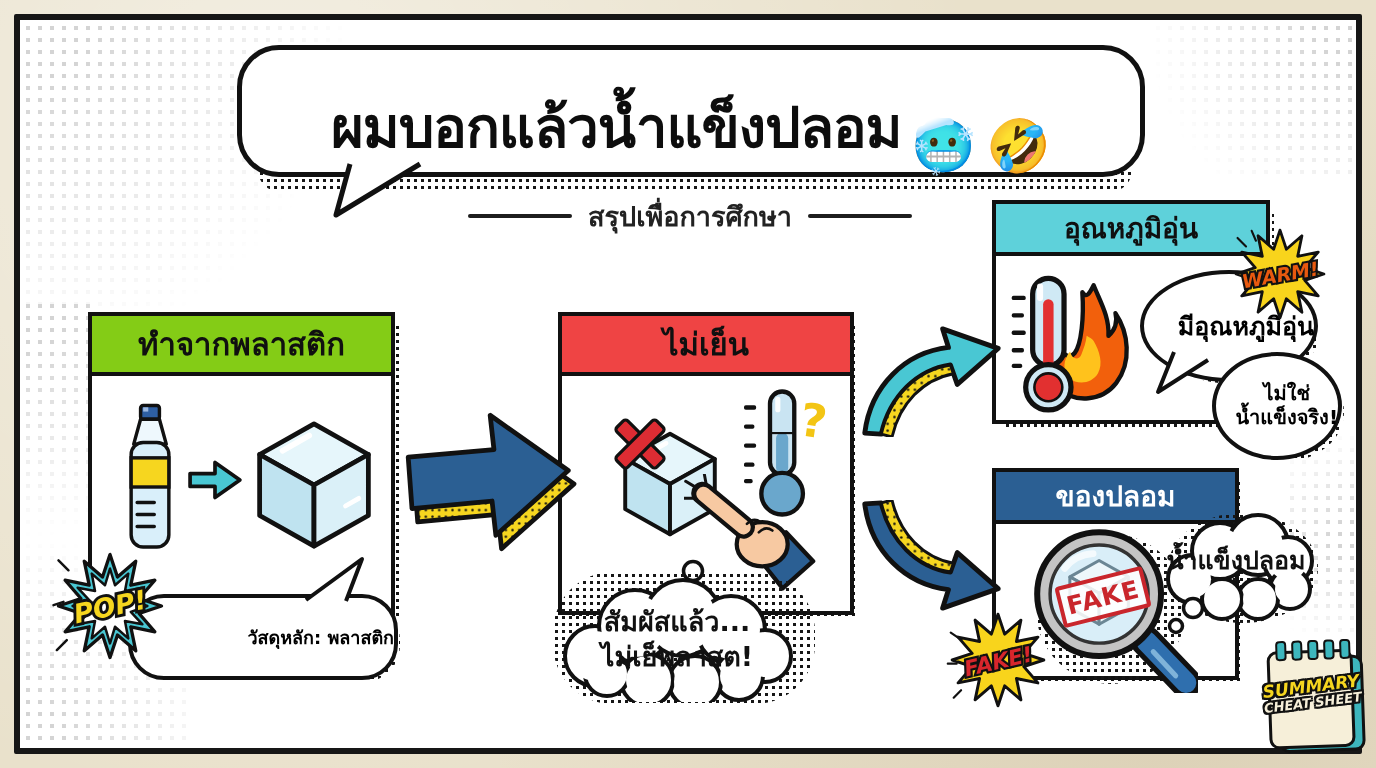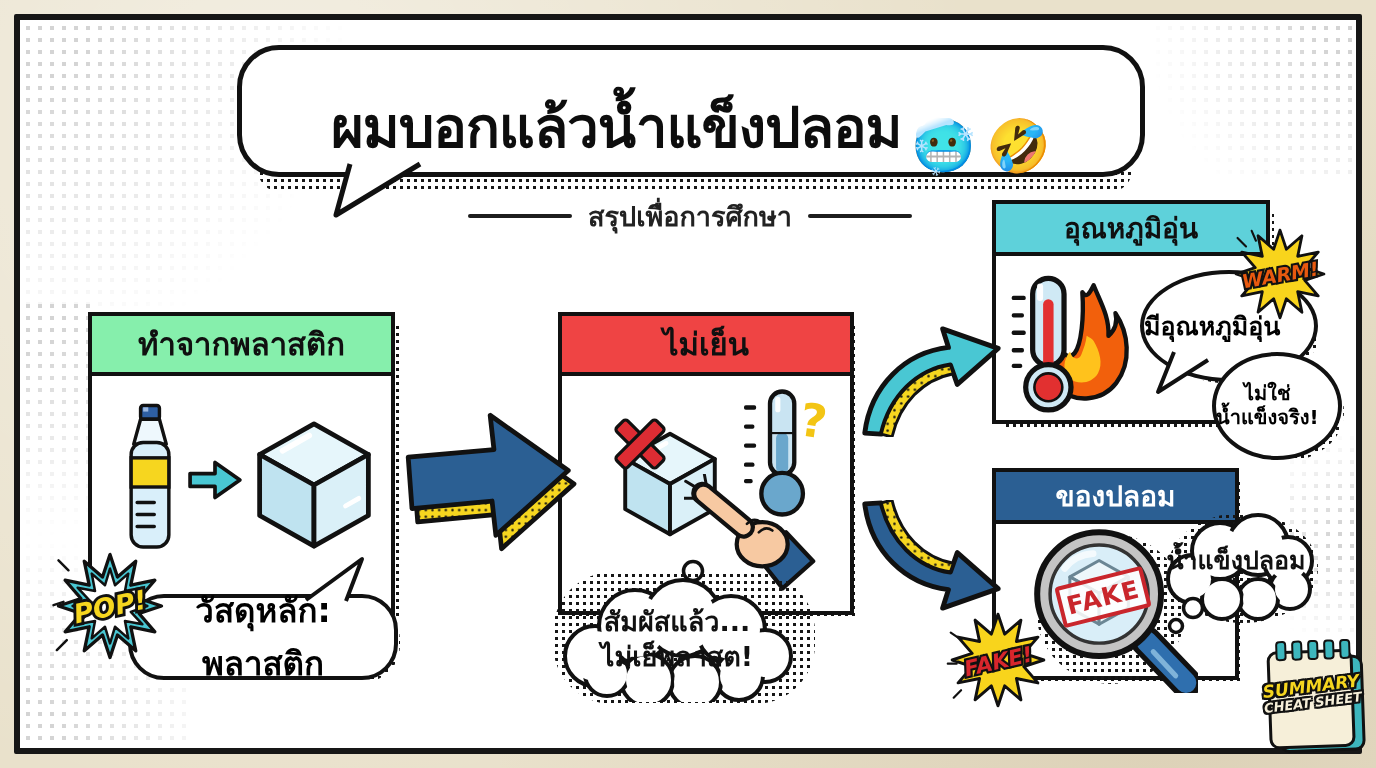--- a/index.html
+++ b/index.html
@@ -36,29 +36,29 @@
   .subtitle-text { font-size:27px; font-weight:700; color:#222; white-space:nowrap; }
   
   .panel { position:absolute; background:#fff; border:4px solid #111; z-index:2; }
   .panel-header { display:flex; align-items:center; justify-content:center;
                   border-bottom:4px solid #111; font-weight:800; color:#101010; }
   .panel-content { position:relative; width:100%; }
   .p-left  { left:88px;  top:312px; width:299px; height:295px; }
   .p-mid   { left:558px; top:312px; width:288px; height:295px; }
   .p-warm  { left:992px; top:200px; width:270px; height:216px; }
   .p-fake  { left:992px; top:468px; width:239px; height:204px; }
-  .h-cyan { background:#86efac; height:56px; font-size:31px; }
+  .h-cyan { background:#84cc16; height:56px; font-size:31px; }
   .h-yellow { background:#ef4444; height:56px; font-size:31px; }
   .h-cyan-sm { background:#5ed1da; height:48px; font-size:28px; }
   .h-blue-sm { background:#2b5f93; height:48px; font-size:28px; color:#fff; }
   
   .speech-bubble { position:absolute; background:#fff; border:4px solid #111; display:flex;
-                   align-items:center; justify-content:flex-start; text-align:center; }
+                   align-items:center; justify-content:flex-end; text-align:center; }
   .b-plastic { left:128px; top:594px; width:262px; height:78px; border-radius:36px;
-               font-size:33px; font-weight:700; z-index:5; }
+               font-size:18px; font-weight:700; z-index:5; }
   .b-warm1 { left:1140px; top:270px; width:170px; height:104px; border-radius:50%;
              font-size:25px; font-weight:700; z-index:5; }
   .b-warm2 { left:1212px; top:352px; width:122px; height:100px; border-radius:50%;
              font-size:20px; font-weight:700; line-height:1.18; z-index:7; }
   .cloud-wrap { position:absolute; z-index:5; }
   .cloud-text { position:absolute; left:0; right:0; text-align:center; font-weight:700; color:#111; }
   .outline-ink-sm { text-shadow:-2px -2px 0 #111,2px -2px 0 #111,-2px 2px 0 #111,2px 2px 0 #111,
                  -2px 0 0 #111,2px 0 0 #111,0 -2px 0 #111,0 2px 0 #111; }
   .qmark { position:absolute; left:238px; top:18px; font-size:46px; font-weight:900; color:#f3c514;
            transform:rotate(8deg); z-index:3; }

